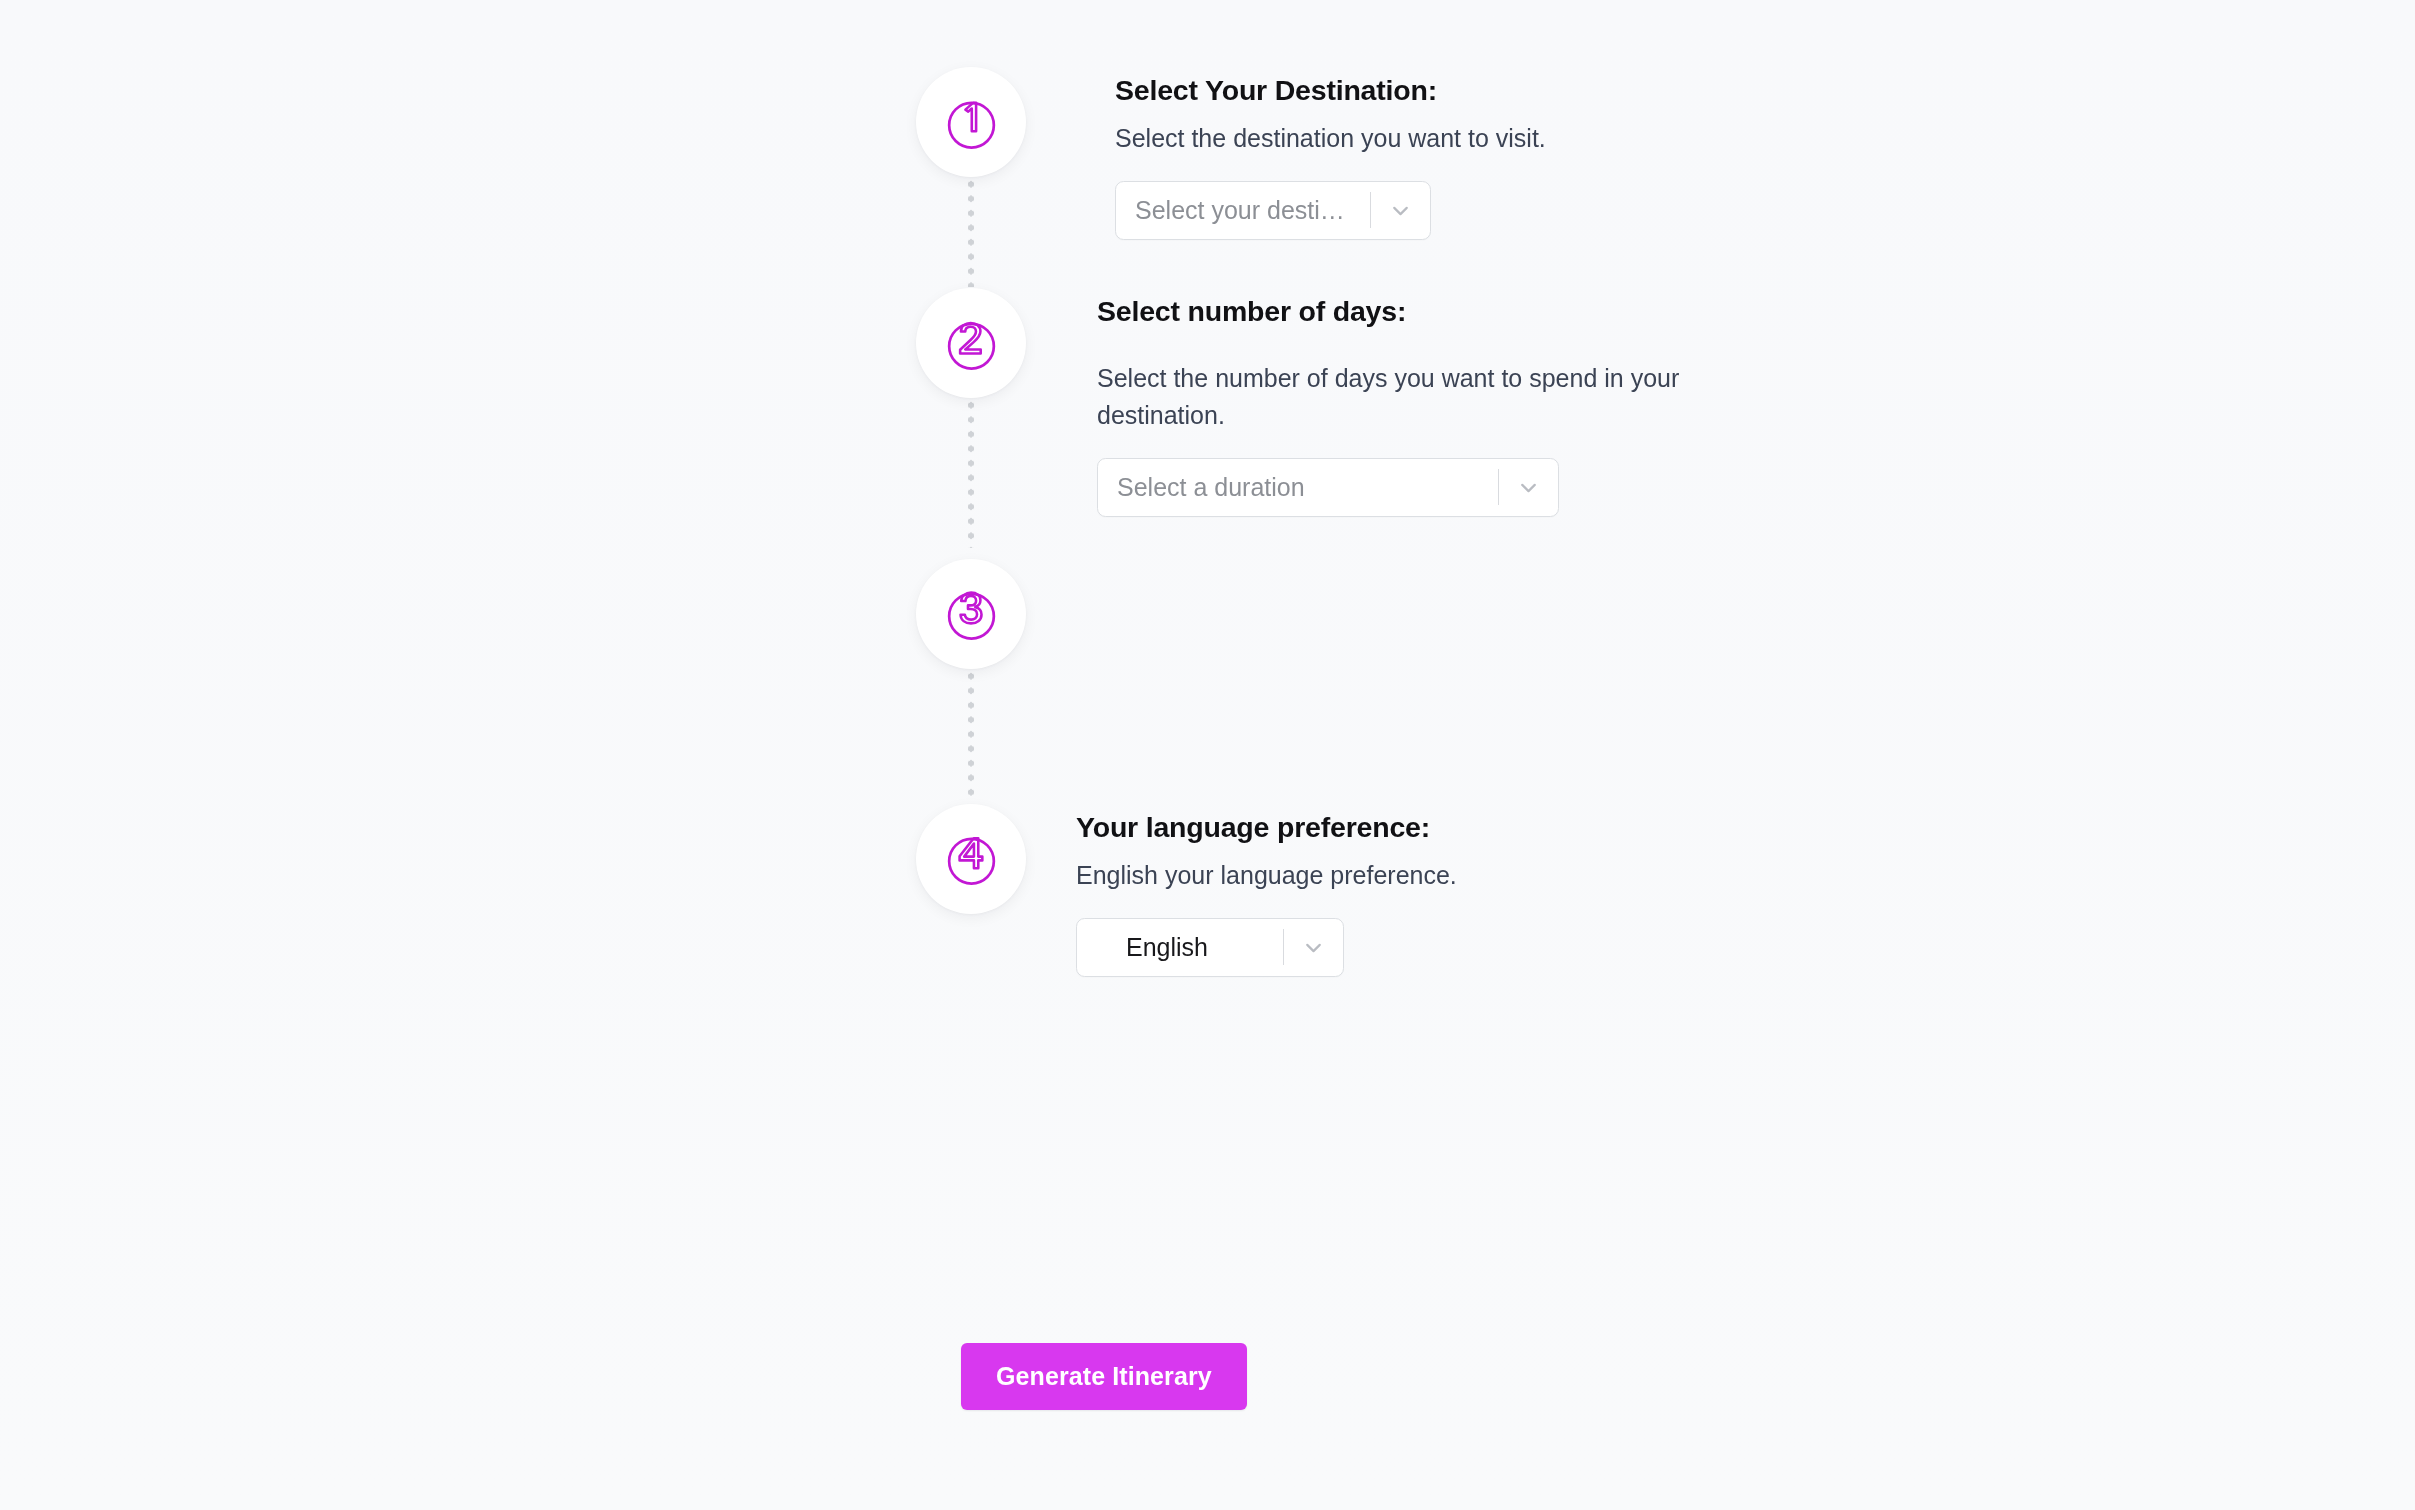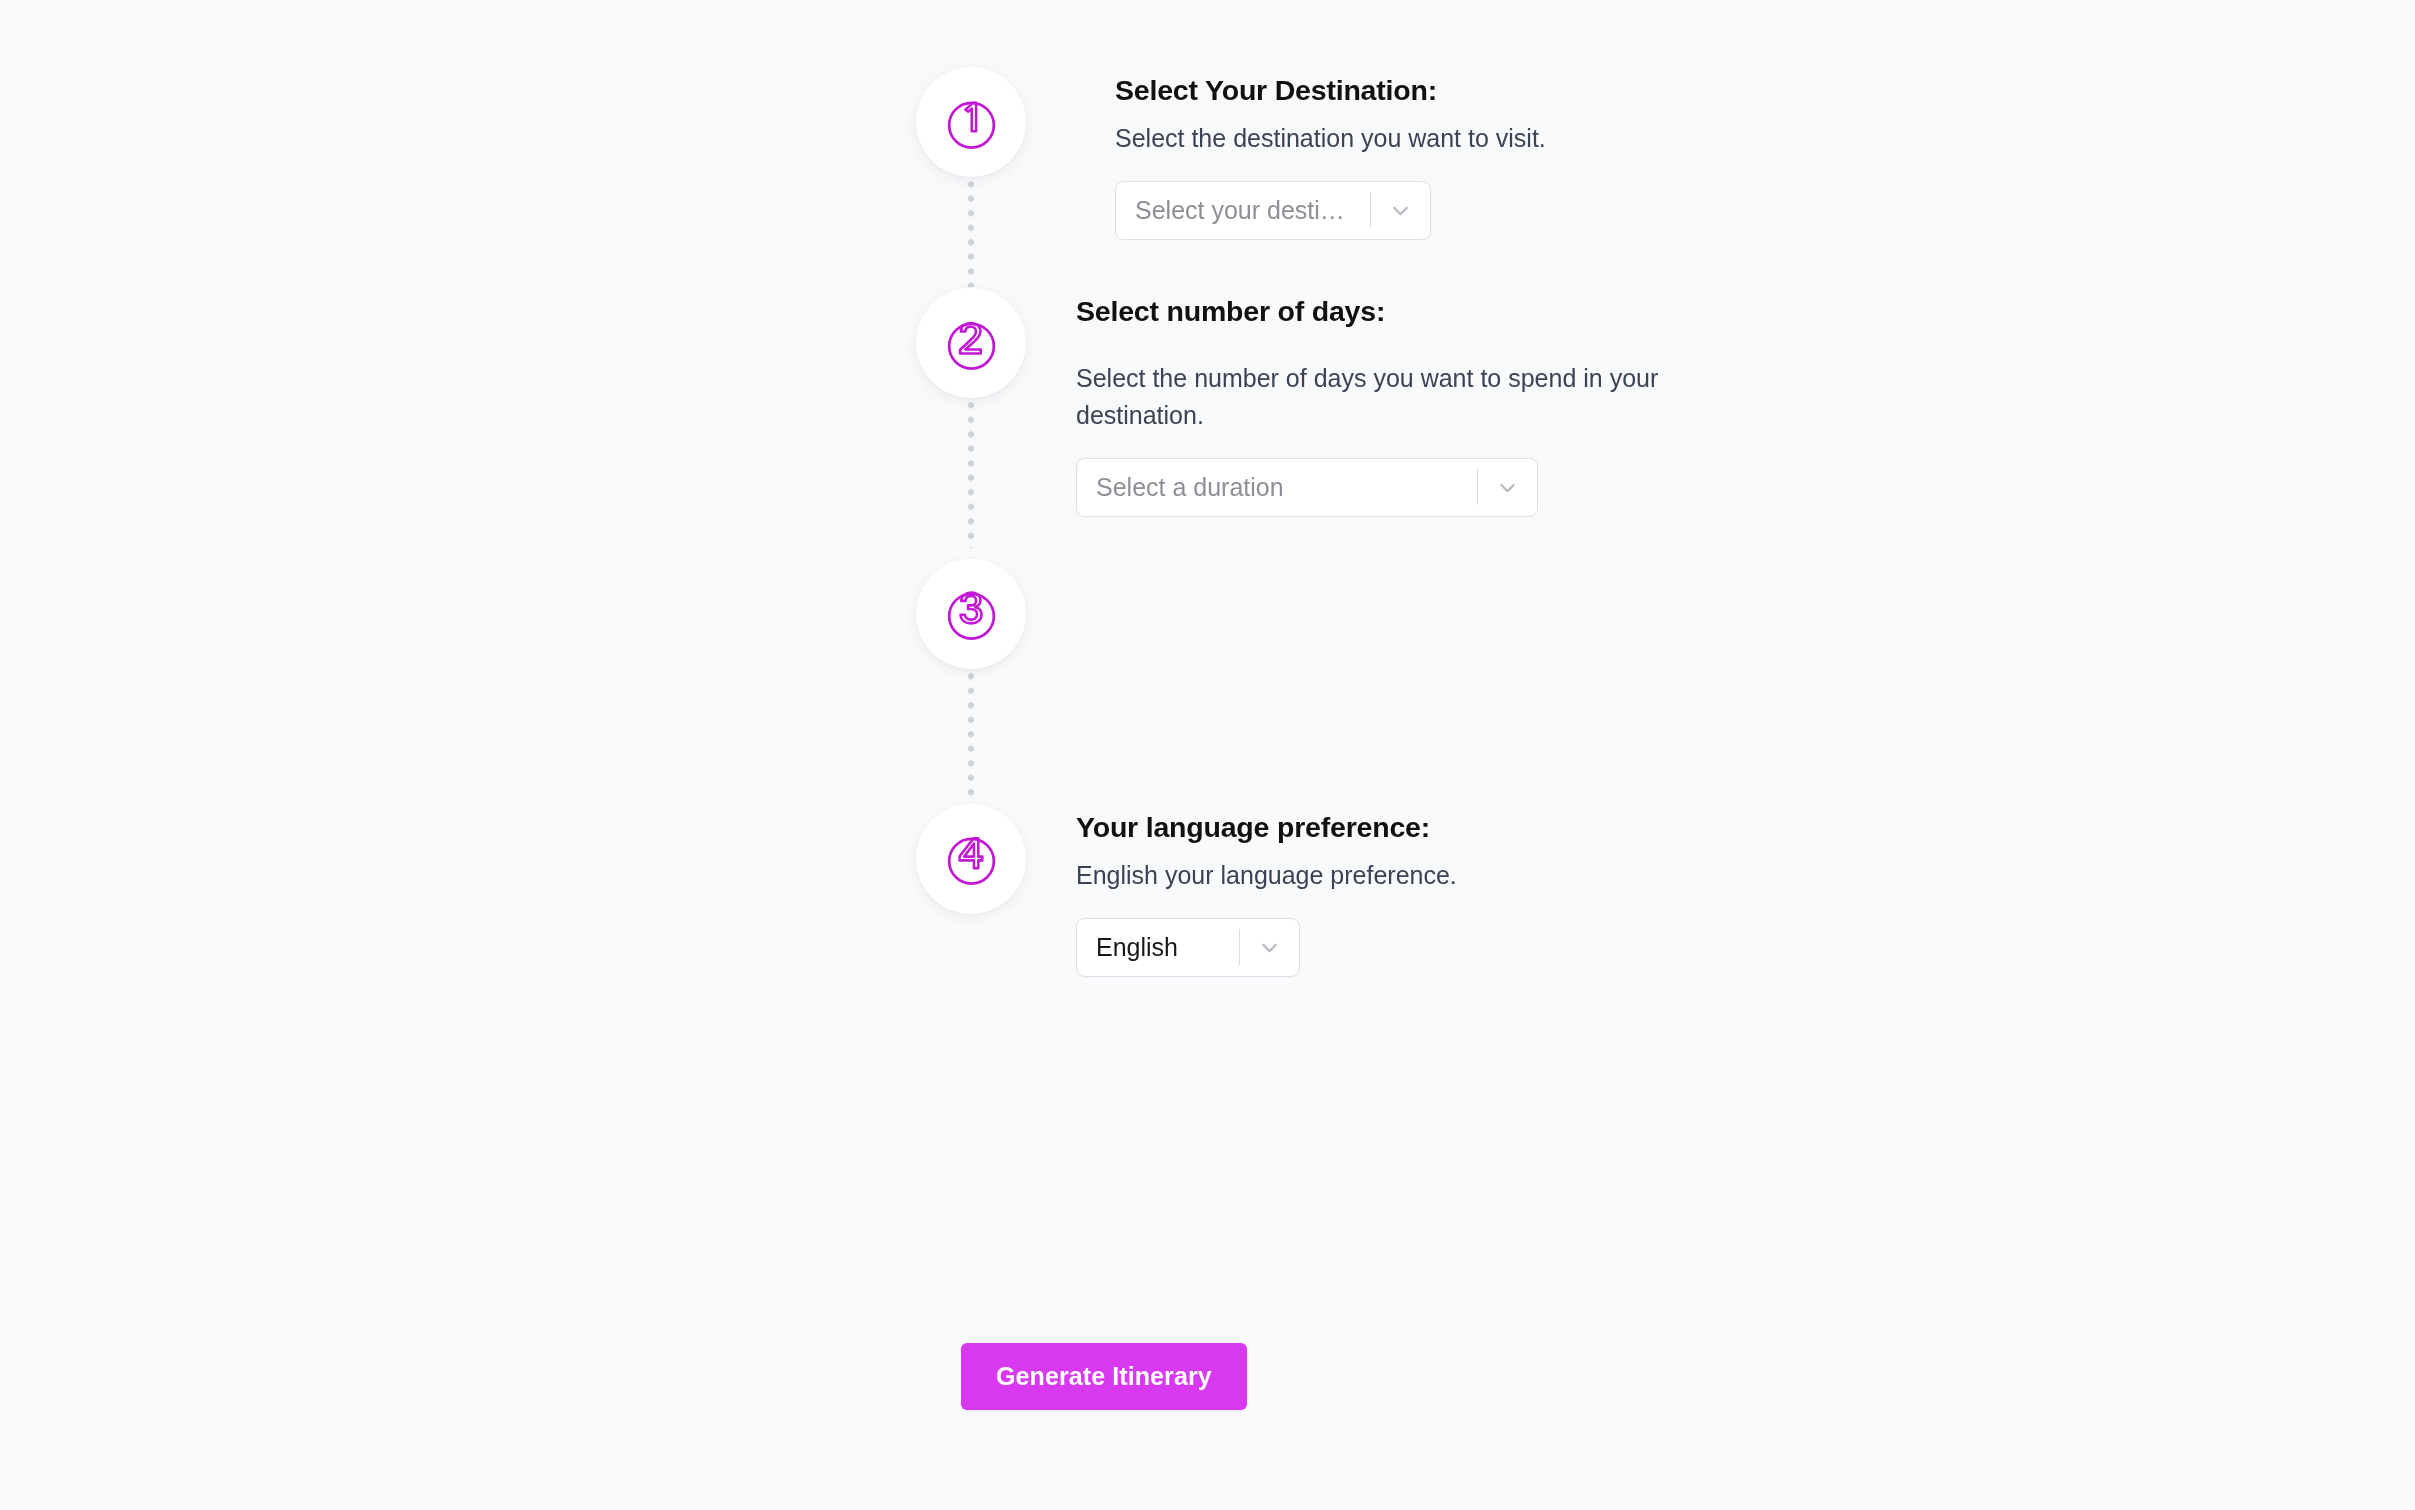--- a/index.html
+++ b/index.html
@@ -133,25 +133,25 @@
     width: 59px;
     display: flex;
     align-items: center;
     justify-content: center;
   }
   .field .chev svg { display: block; }
 
   .field-destination { width: 316px; }
   .field-duration    { width: 462px; }
   .field-kids        { width: 296px; }
-  .field-language    { width: 224px; }
+  .field-language    { width: 268px; padding-left: 30px; }
 
   
   .step-1 { min-height: 177px; gap: 39px; }
-  .step-2 { min-height: 217px; }
+  .step-2 { min-height: 217px; gap: 21px; }
   .step-3 { min-height: 190px; }
   .step-4 { min-height: 171px; }
 
   .gap-1 { height: 44px; }
   .gap-2 { height: 42px; }
   .gap-3 { height: 55px; }
 
   
   .submit-wrap {
     position: absolute;

